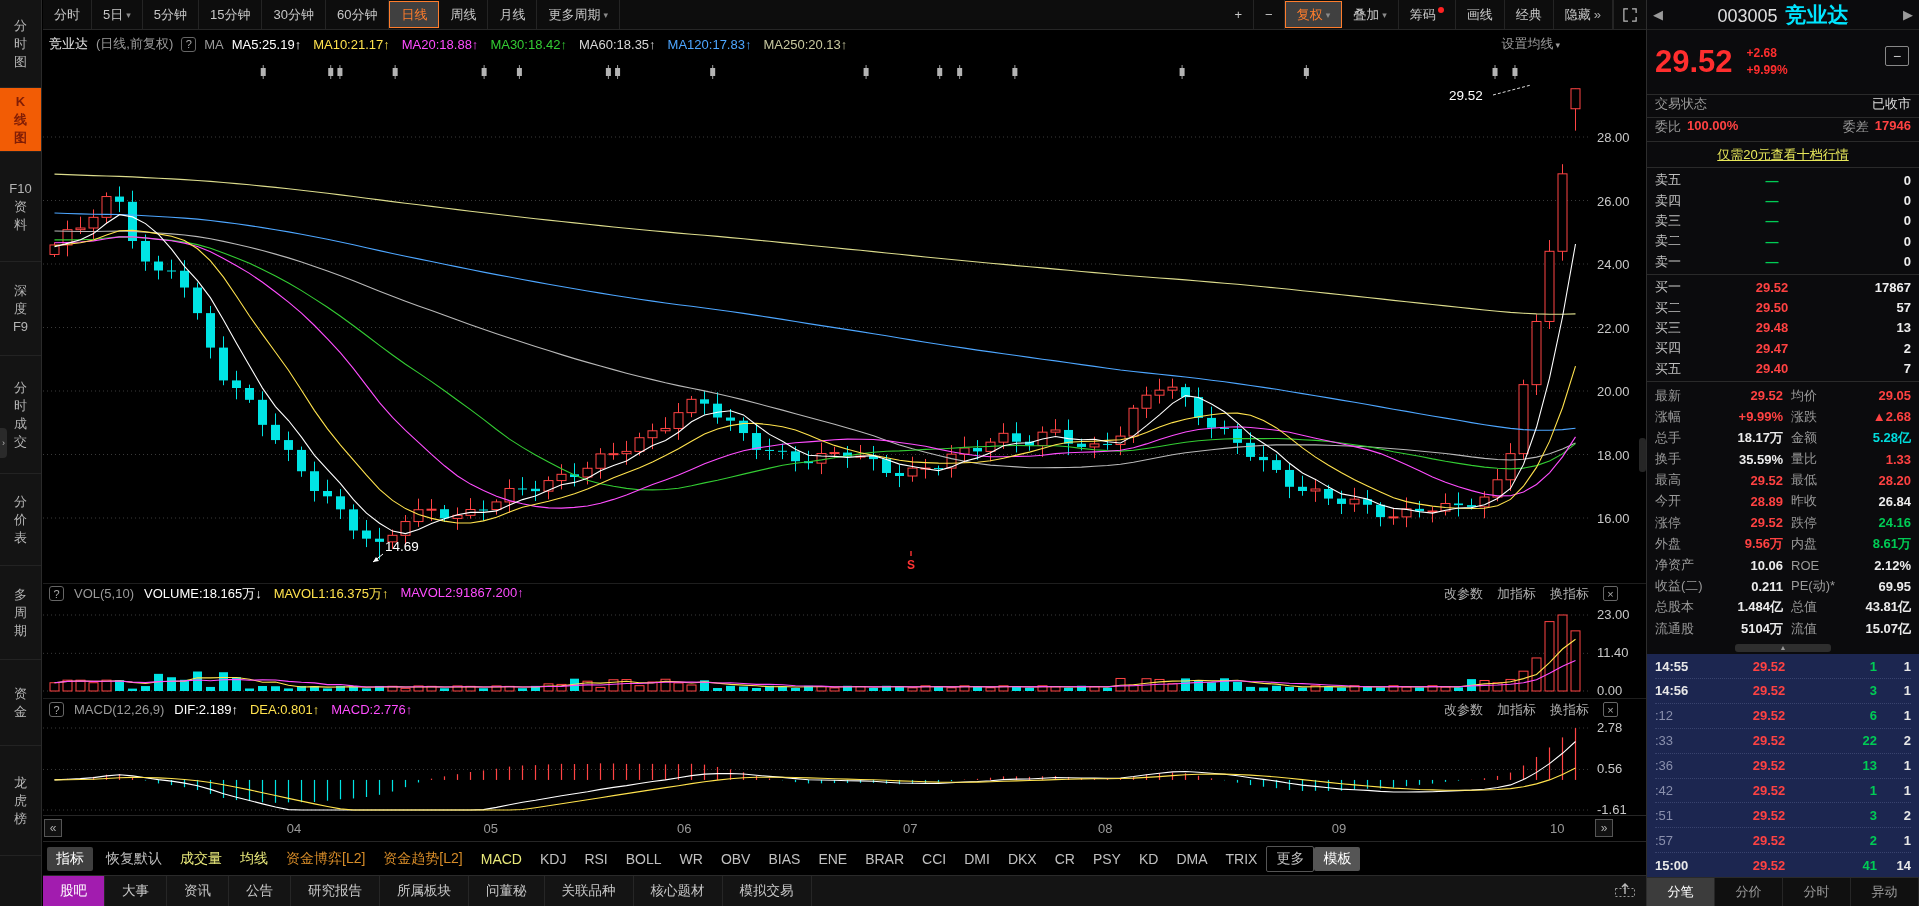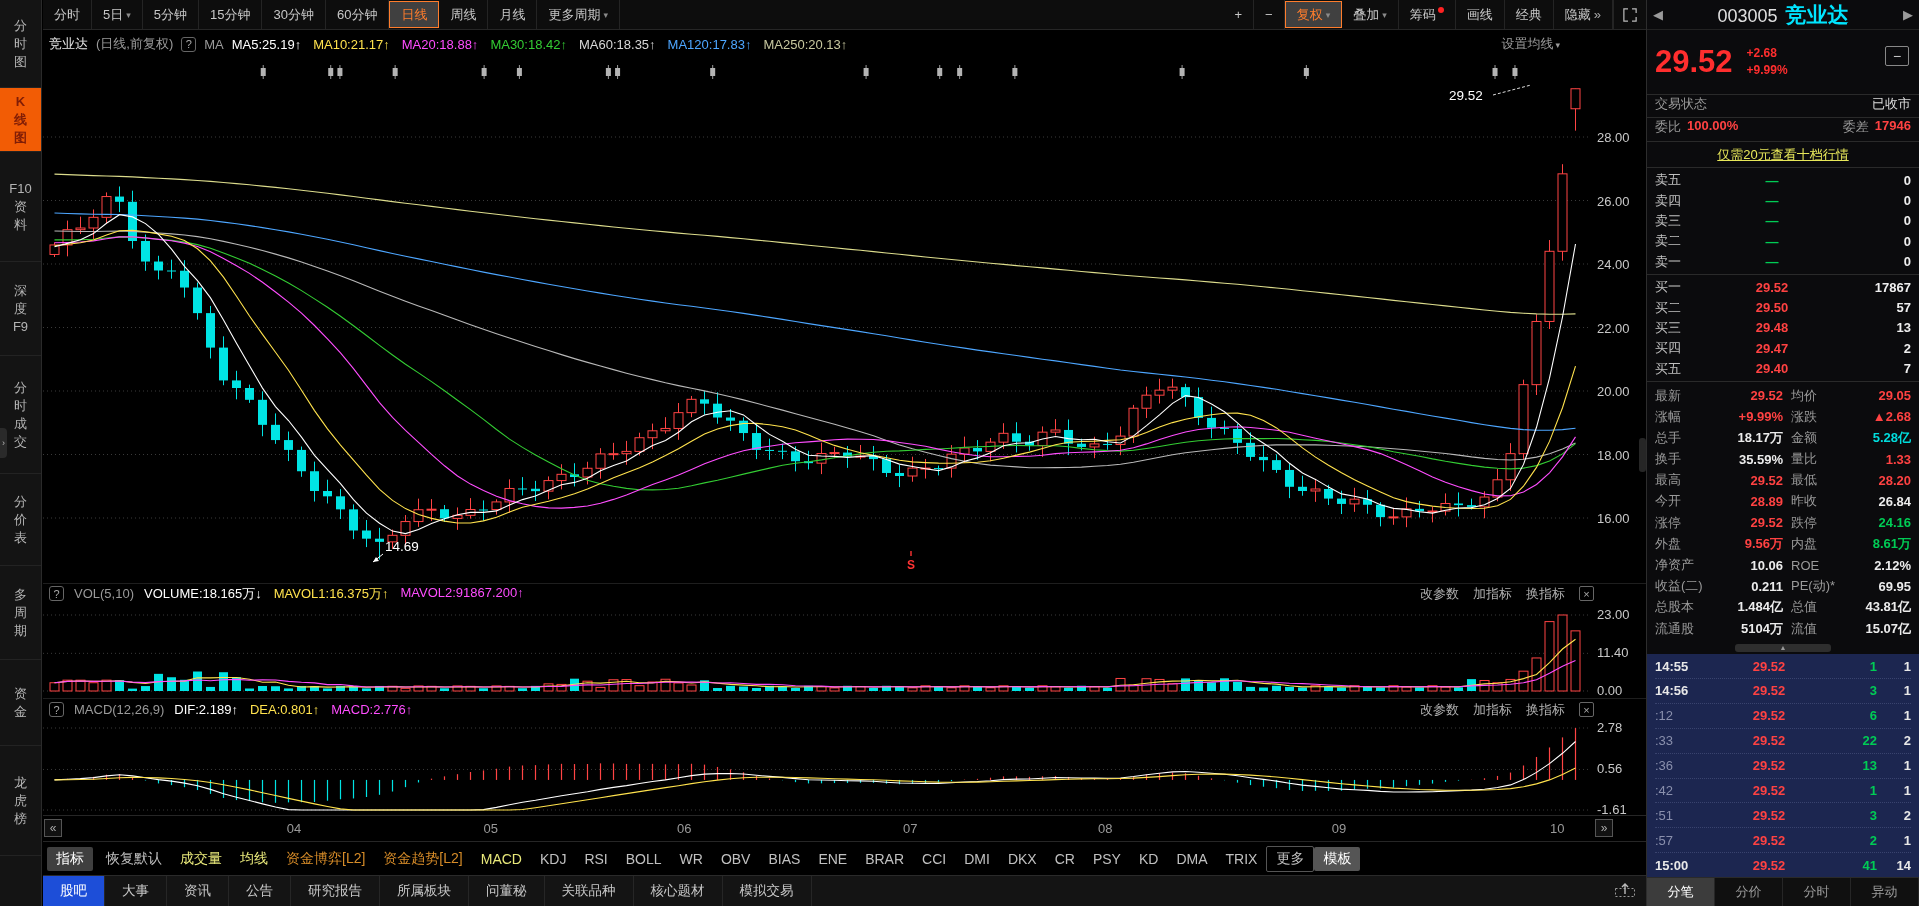--- a/index.html
+++ b/index.html
@@ -31,40 +31,40 @@
   .qmark { display:inline-flex; align-items:center; justify-content:center; width:15px; height:15px; border:1px solid #666; border-radius:3px; color:#aaa; font-size:11px; }
   .ma-prefix { color:#9a9a9a; }
   .ma-item { white-space:nowrap; }
   .ma-settings { margin-left:auto; margin-right:86px; color:#9a9a9a; cursor:pointer; }
   .ma-settings .caret { font-size:9px; margin-left:2px; }
 
   .chart-main { position:relative; height:525px; }
   .panel-hd { height:20px; display:flex; align-items:center; gap:10px; font-size:13px; padding-left:6px; border-top:1px solid #1e1e1e; }
   .panel-hd.macd { height:22px; }
   .panel-hd .title { color:#9a9a9a; }
-  .panel-hd .acts { margin-left:auto; display:flex; align-items:center; gap:14px; margin-right:52px; color:#b0b0b0; }
+  .panel-hd .acts { margin-left:auto; display:flex; align-items:center; gap:14px; margin-right:28px; color:#b0b0b0; }
   .panel-hd .acts span { cursor:pointer; }
   .xbox { display:inline-flex; align-items:center; justify-content:center; width:15px; height:15px; border:1px solid #666; border-radius:2px; color:#aaa; font-size:11px; cursor:pointer; }
   .vol-chart,.macd-chart { position:relative; height:95px; }
 
   .date-axis { position:relative; height:26px; border-top:1px solid #262626; font-size:13px; color:#999; }
   .date-axis .dlabel { position:absolute; top:5px; }
   .axbox { position:absolute; top:3px; width:18px; height:18px; border:1px solid #555; color:#aaa; display:flex; align-items:center; justify-content:center; font-size:12px; cursor:pointer; background:#111; }
 
   .indicator-bar { height:34px; display:flex; align-items:center; font-size:14px; border-top:1px solid #262626; padding-left:4px; }
   .ind-item { padding:3px 9px; color:#c0c0c0; cursor:pointer; white-space:nowrap; }
   .ind-item.box { background:#3f3f3f; color:#fff; border-radius:2px; margin-right:4px; }
   .ind-item.gbox { background:#555; color:#fff; border-radius:2px; }
   .ind-item.outline { border:1px solid #555; border-radius:2px; }
   .ind-item.yellow { color:#e8e87a;text-align:right; }
   .ind-item.orange { color:#d78c28; }
 
   .bottom-nav { height:31px; display:flex; align-items:stretch; background:#141414; border-top:1px solid #2a2a2a; font-size:13.5px; }
   .nav-item { display:flex; align-items:center; padding:0 17px; color:#c8c8c8; border-right:1px solid #262626; cursor:pointer; }
-  .nav-item.active { background:#1d4ed8; color:#fff; }
+  .nav-item.active { background:#a21caf; color:#fff; }
   .export-icon { margin-left:auto; margin-right:10px; align-self:center; cursor:pointer; }
 
   
   .rpanel { position:absolute; right:0; top:0; width:273px; height:906px; background:#0b0b0d; border-left:1px solid #2d2d2d; display:flex; flex-direction:column; font-size:13px; }
   .rp-header { height:30px; display:flex; align-items:center; justify-content:space-between; padding:0 6px; border-bottom:1px solid #222; }
   .rp-arrow { color:#9a9a9a; font-size:13px; cursor:pointer; }
   .rp-title { display:flex; align-items:baseline; gap:8px; }
   .rp-code { color:#e0e0e0; font-size:18px; }
   .rp-name { color:#00e5ff; font-size:21px; font-weight:bold; }
   .rp-quote { height:64px; position:relative; display:flex; align-items:center; padding:0 8px; gap:14px; }

